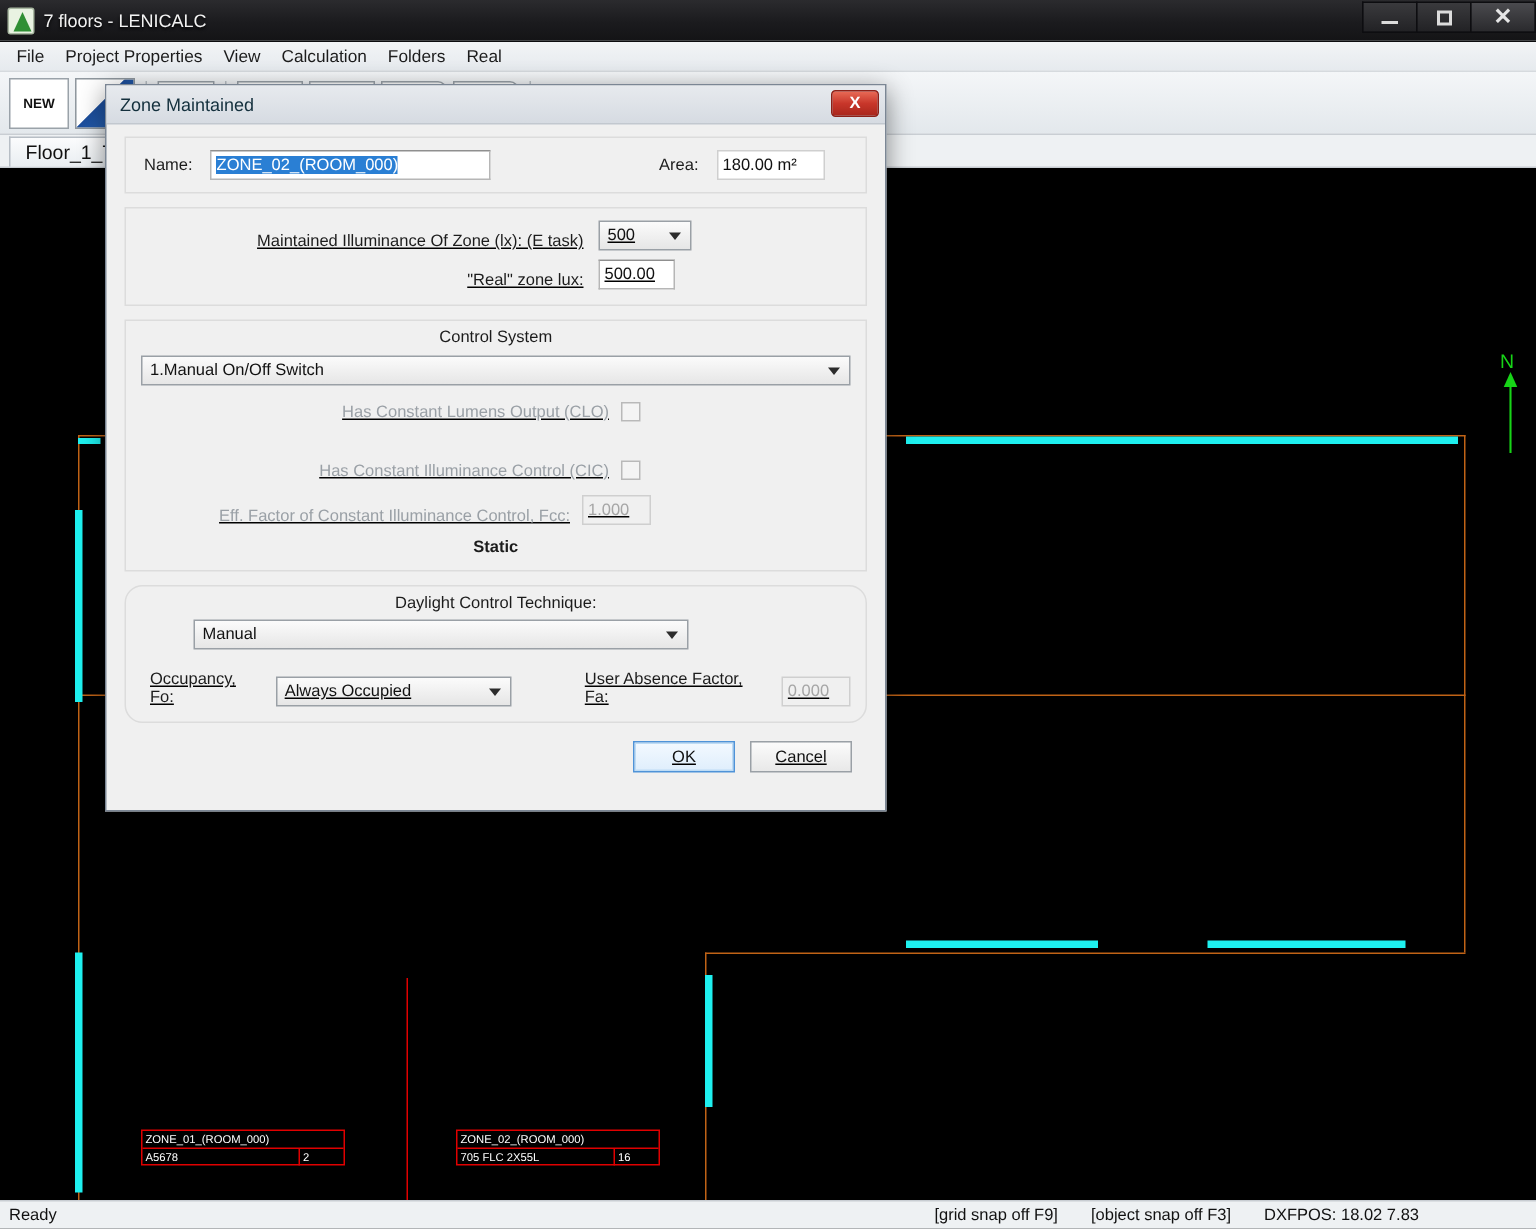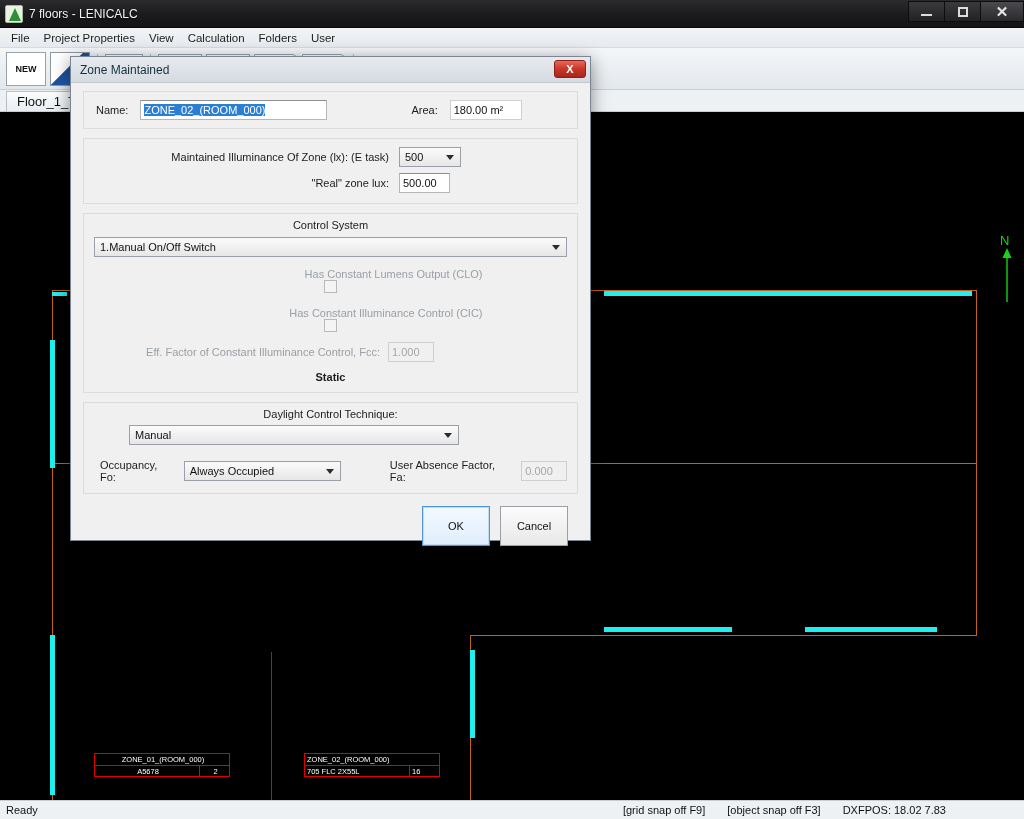--- a/index.html
+++ b/index.html
@@ -195,21 +195,21 @@
   }
   #dlg-body { padding: 8px 12px 10px 12px; }
 
   .panel {
     border: 1px solid #dcdcdc;
     background: #f0f0f0;
     margin-bottom: 9px;
     position: relative;
   }
 
-  .row { display: flex; align-items: center; }
+  .row { display: flex; align-items: flex-end; text-decoration: underline; }
   .lbl { color: #1c1c1c; }
   .lbl.dim { color: #9aa0a6; }
 
   input.tb, .fakeinput {
     font-family: "Liberation Sans", sans-serif;
     font-size: 11px;
     border: 1px solid #b6b6b6;
     border-top-color: #8f8f8f;
     background: #fff; color: #111;
     height: 20px; padding: 0 3px;
@@ -242,21 +242,21 @@
 
   .chk {
     width: 13px; height: 13px;
     border: 1px solid #b9b9b9;
     background: #f4f4f4;
   }
 
   .group-title { text-align: center; padding-top: 5px; color: #1c1c1c; }
 
   .dlg-btn {
-    width: 68px; height: 40px;
+    width: 68px; height: 21px;
     font-family: "Liberation Sans", sans-serif;
     font-size: 11px;
     border: 1px solid #9aa0a6;
     background: linear-gradient(to bottom,#fbfbfb,#e8e8e8);
     color: #111;
     display: flex; align-items: center; justify-content: center;
   }
   .dlg-btn.default {
     border: 1px solid #4f93d8;
     box-shadow: inset 0 0 0 1px #bedcf5;
@@ -283,21 +283,21 @@
         </div>
     </div>
   </div>
 
   <div id="menubar">
     <div class="mi">File</div>
     <div class="mi">Project Properties</div>
     <div class="mi">View</div>
     <div class="mi">Calculation</div>
     <div class="mi">Folders</div>
-    <div class="mi">User</div>
+    <div class="mi">Real</div>
   </div>
 
   <div id="toolbar">
     <div class="tb-btn" style="width:40px">NEW</div>
     <div class="tb-btn blue" style="width:40px"></div>
     <div class="tb-sep"></div>
     <div class="tb-btn small-lbl" style="width:36px;height:18px;align-self:flex-start;margin-top:6px">SAVE</div>
     <div class="tb-sep"></div>
     <div class="tb-btn small-lbl" style="width:44px;height:18px;align-self:flex-start;margin-top:6px">FLOOR</div>
     <div class="tb-btn small-lbl" style="width:44px;height:18px;align-self:flex-start;margin-top:6px">FLOOR</div>
@@ -323,21 +323,21 @@
     <div class="wall-cyan" style="left:52px;  top:180px; width:15px;  height:4px;"></div>
     <div class="wall-cyan" style="left:604px; top:179px; width:368px; height:5px;"></div>
     <div class="wall-cyan" style="left:50px;  top:228px; width:5px;   height:128px;"></div>
     <div class="wall-cyan" style="left:50px;  top:523px; width:5px;   height:160px;"></div>
     <div class="wall-cyan" style="left:470px; top:538px; width:5px;   height:88px;"></div>
     <div class="wall-cyan" style="left:604px; top:515px; width:128px; height:5px;"></div>
     <div class="wall-cyan" style="left:805px; top:515px; width:132px; height:5px;"></div>
 
     <div class="line-red" style="left:271px; top:540px; width:1px; height:228px;"></div>
 
-    <div class="zone-label" style="left:94px; top:641px; width:136px; height:24px;text-align:center;">
+    <div class="zone-label" style="left:94px; top:641px; width:136px; height:24px;">
       <div class="zl-row1">ZONE_01_(ROOM_000)</div>
       <div class="zl-row2">
         <div class="zl-name">A5678</div>
         <div class="zl-qty">2</div>
       </div>
     </div>
 
     <div class="zone-label" style="left:304px; top:641px; width:136px; height:24px;">
       <div class="zl-row1">ZONE_02_(ROOM_000)</div>
       <div class="zl-row2">
@@ -372,21 +372,21 @@
     <div id="dlg-close">X</div>
   </div>
 
   <div id="dlg-body">
 
     <div class="panel" style="padding:10px 12px;height:38px;display:flex;align-items:center;">
       <span class="lbl">Name:</span>
       <div class="fakeinput" style="margin-left:12px;width:187px;">
         <span class="sel-text">ZONE_02_(ROOM_000)</span>
       </div>
-      <span class="lbl" style="margin-left:84px;">Area:</span>
+      <span class="lbl" style="margin-left:112px;">Area:</span>
       <div class="fakeinput flatbox" style="margin-left:12px;width:72px;background:#fff;">
         <span>180.00 m²</span>
       </div>
     </div>
 
     <div class="panel" style="padding:8px 10px 10px 10px;">
       <div class="row" style="justify-content:flex-start;">
         <span class="lbl" style="width:305px;text-align:right;padding-right:10px;">Maintained Illuminance Of Zone (lx): (E task)</span>
         <div class="combo" style="width:62px;">
           <span>500</span>
@@ -402,41 +402,41 @@
     </div>
 
     <div class="panel" style="padding:0 10px 9px 10px;">
       <div class="group-title" style="padding-bottom:6px;">Control System</div>
 
       <div class="combo wide">
         <span>1.Manual On/Off Switch</span>
         <span class="arrow"></span>
       </div>
 
-      <div class="row" style="margin-top:11px;flex-direction:column;">
+      <div class="row" style="margin-top:11px;">
         <span class="lbl dim" style="width:320px;text-align:right;padding-right:8px;">Has Constant Lumens Output (CLO)</span>
         <span class="chk"></span>
       </div>
 
-      <div class="row" style="margin-top:14px;flex-direction:column;">
+      <div class="row" style="margin-top:26px;">
         <span class="lbl dim" style="width:320px;text-align:right;padding-right:8px;">Has Constant Illuminance Control (CIC)</span>
         <span class="chk"></span>
       </div>
 
       <div class="row" style="margin-top:10px;">
         <span class="lbl dim" style="width:294px;text-align:right;padding-right:8px;">Eff. Factor of Constant Illuminance Control, Fcc:</span>
         <div class="fakeinput disabled" style="width:46px;justify-content:flex-start;">
           <span>1.000</span>
         </div>
       </div>
 
       <div style="text-align:center;margin-top:9px;font-weight:bold;color:#1c1c1c;">Static</div>
     </div>
 
-    <div class="panel" style="padding:0 10px 10px 10px;">
+    <div class="panel" style="padding:0 10px 10px 10px;border-radius:12px;">
       <div class="group-title" style="padding-bottom:5px;">Daylight Control Technique:</div>
 
       <div class="combo" style="width:330px;margin-left:35px;">
         <span>Manual</span>
         <span class="arrow"></span>
       </div>
 
       <div class="row" style="margin-top:14px;">
         <span class="lbl" style="margin-left:6px;">Occupancy, Fo:</span>
         <div class="combo" style="width:158px;margin-left:8px;">

